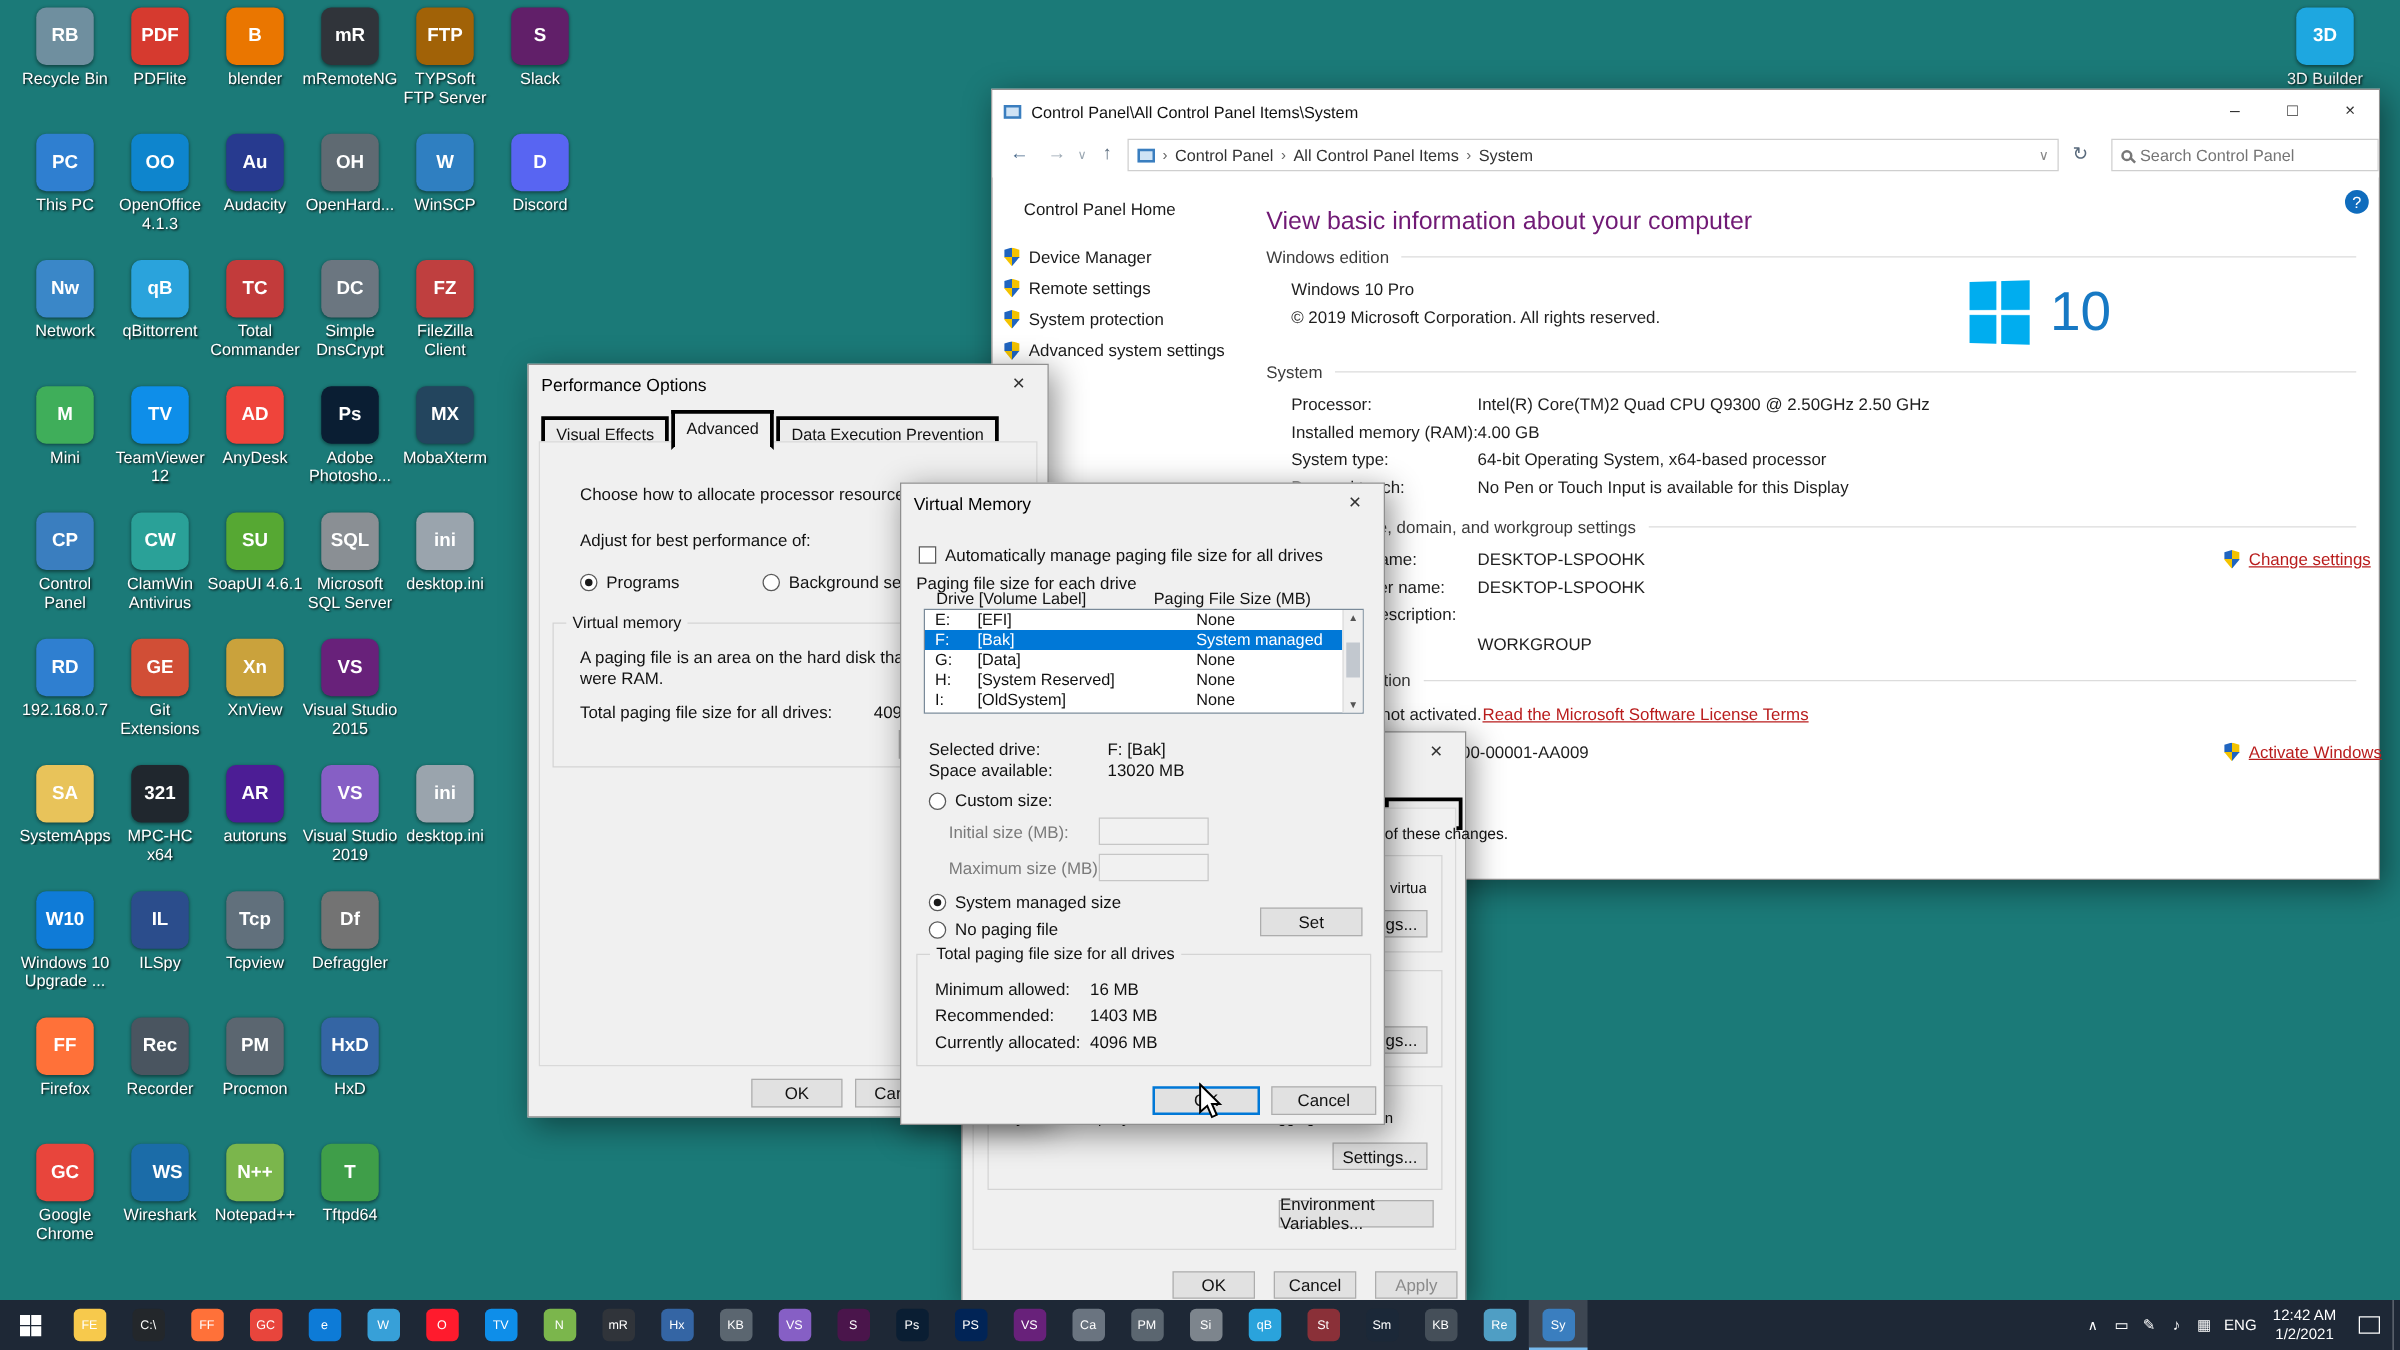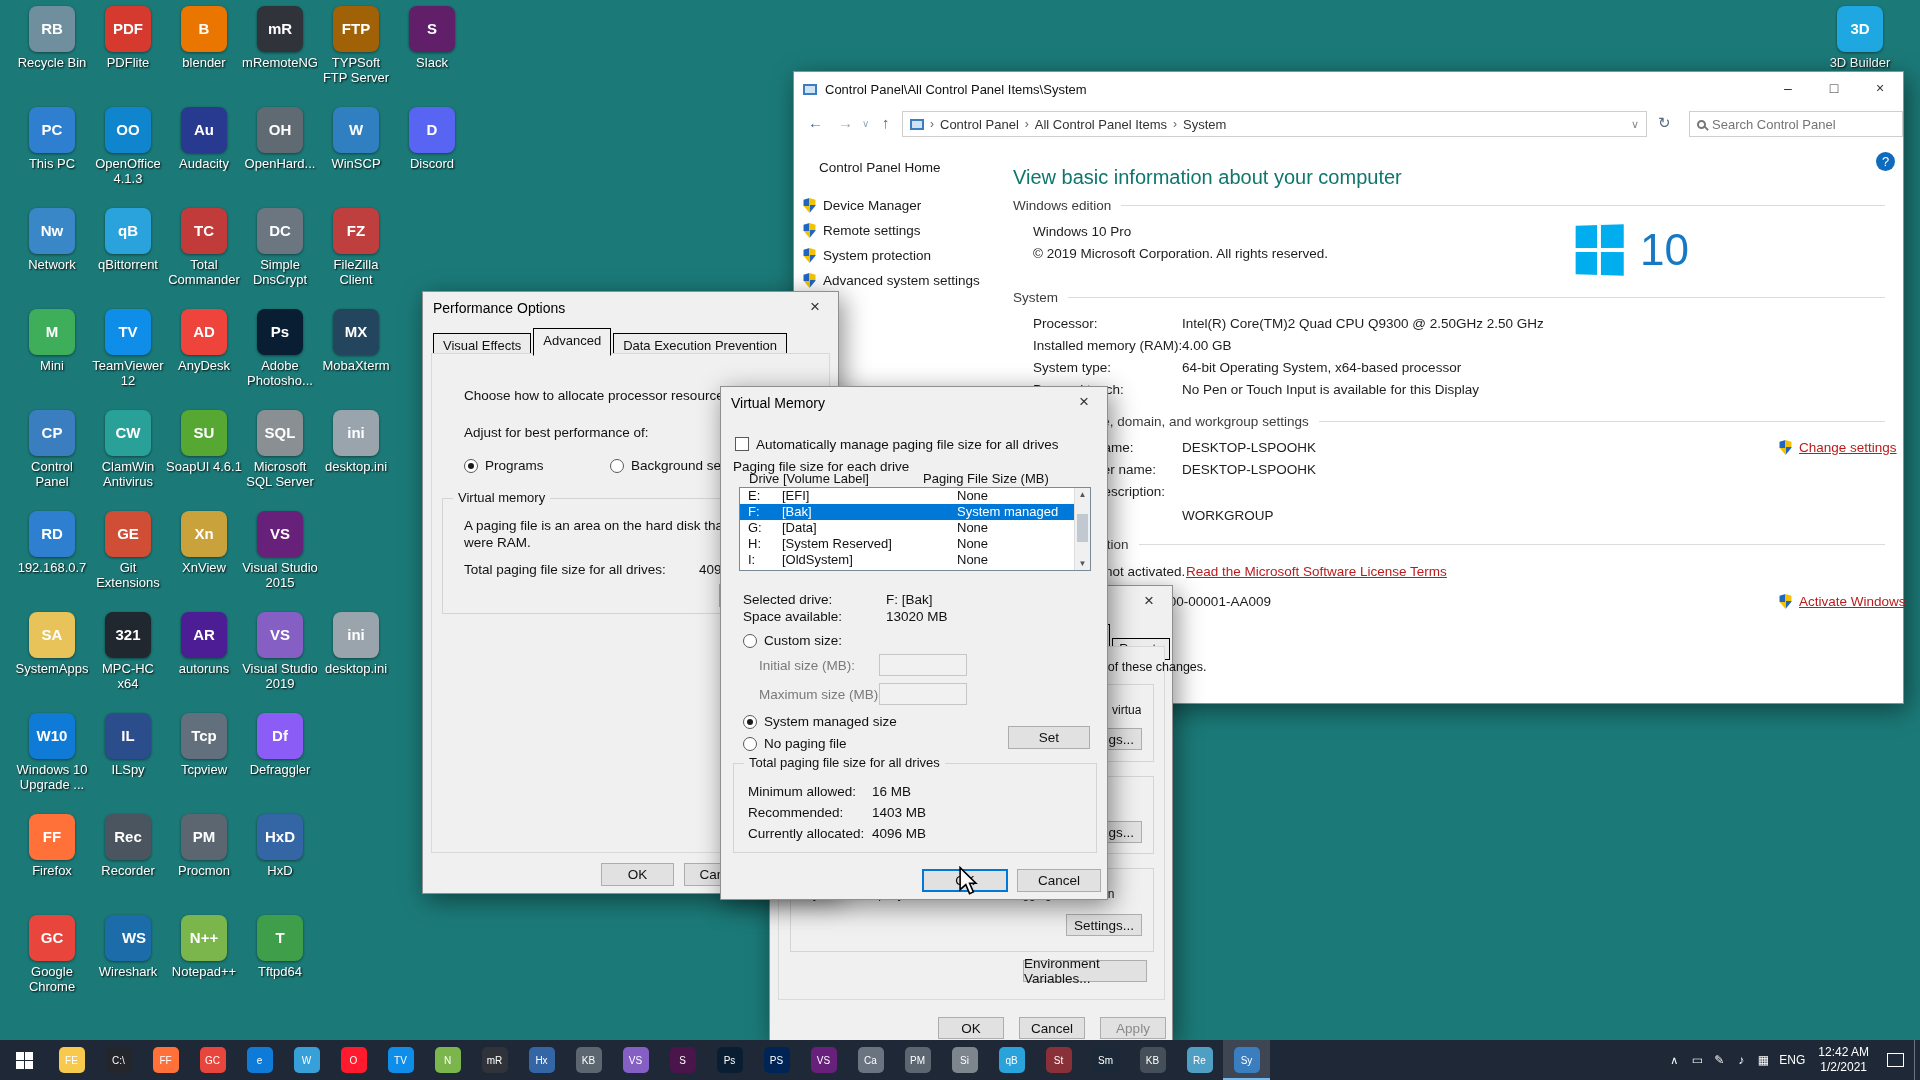--- a/index.html
+++ b/index.html
@@ -25,21 +25,21 @@
   .grp-label { position:absolute; top:-9px; left:10px; background:#f0f0f0; padding:0 5px; font-size:13px; }
   .btn { position:absolute; background:#e1e1e1; border:1px solid #adadad; font-size:13.5px;
          display:flex; align-items:center; justify-content:center; color:#111; }
   .btn.def { border:2px solid #0078d7; }
   .btn.dis { color:#8a8a8a; }
   .rad { position:absolute; width:14px; height:14px; border:1px solid #595959; border-radius:50%; background:#fff; }
   .rad.on::after { content:""; position:absolute; left:3px; top:3px; width:6px; height:6px; border-radius:50%; background:#1a1a1a; }
   .chk { position:absolute; width:14px; height:14px; border:1px solid #595959; background:#fff; }
   .inp { position:absolute; background:#f1f1f1; border:1px solid #c6c6c6; }
   .tabs { position:absolute; display:flex; align-items:flex-end; }
-  .tab { font-size:13px; padding:4px 9px; background:#ececec; border:1px solid #000000; margin-right:2px; position:relative; top:2px; }
+  .tab { font-size:13px; padding:4px 9px; background:#ececec; border:3px solid #000000; margin-right:2px; position:relative; top:2px; }
   .tab.sel { background:#f0f0f0; border-bottom-color:#f0f0f0; top:0; padding-bottom:7px; z-index:5; }
   .tabpage { position:absolute; border:1px solid #d9d9d9; background:#f0f0f0; }
 
   
   #sysw { left:793px; top:71px; width:1111px; height:633px; background:#fff; z-index:10; }
   #sysw-title { height:34px; display:flex; align-items:center; gap:8px; padding-left:9px; font-size:13px; color:#111; background:#fff; }
   .win-controls { position:absolute; right:0; top:0; display:flex; }
   .win-ctl { width:46px; height:33px; line-height:33px; text-align:center; font-size:14px; color:#333; }
   #sysw-toolbar { position:absolute; left:0; top:34px; width:100%; height:36px; background:#fff; }
   .navg { position:absolute; top:8px; font-size:15px; color:#9aa7b2; }
@@ -49,21 +49,21 @@
   .pc-ico { width:14px; height:11px; border:2px solid #3a7ebf; background:#cfe3f5; flex:0 0 auto; }
   .searchbox { position:absolute; left:895px; top:5px; width:214px; height:26px; border:1px solid #cfcfcf;
                display:flex; align-items:center; gap:6px; padding:0 7px; }
   .searchbox input { border:none; outline:none; font-size:13px; color:#777; width:170px; font-family:"Liberation Sans",sans-serif; background:transparent; }
   .mag { width:9px; height:9px; border:2px solid #777; border-radius:50%; position:relative; flex:0 0 auto; }
   .mag::after { content:""; position:absolute; width:6px; height:2px; background:#777; transform:rotate(45deg); right:-5px; bottom:-2px; }
   .sbitem { position:absolute; left:9px; display:flex; gap:7px; align-items:center; font-size:13.5px; color:#1a1a1a; white-space:nowrap; }
   .shield { width:13px; height:15px; flex:0 0 auto;
             background:conic-gradient(#f4c300 0 25%, #2065c0 0 50%, #f4c300 0 75%, #2065c0 0);
             clip-path:polygon(50% 0, 96% 12%, 96% 52%, 50% 100%, 4% 52%, 4% 12%); }
-  #main-title { position:absolute; left:219px; top:94px; font-size:20px; color:#0f766e; }
+  #main-title { position:absolute; left:219px; top:94px; font-size:20px; color:#701a75; }
   .sechead { position:absolute; left:219px; right:18px; display:flex; align-items:center; gap:10px; font-size:13.5px; color:#3c3c3c; }
   .sechead i { flex:1; border-top:1px solid #dcdcdc; }
   .sysrow { position:absolute; left:239px; font-size:13.5px; color:#1e1e1e; white-space:nowrap; }
   .sysrow .lab { display:inline-block; width:149px; }
   .link { color:#b91c1c;text-decoration:underline; }
   .linkrow { position:absolute; display:flex; gap:7px; align-items:center; font-size:13.5px; white-space:nowrap; }
   #winlogo-big { position:absolute; left:780px; top:153px; display:flex; align-items:center; gap:16px; }
   .flag { width:50px; height:50px; display:grid; grid-template-columns:1fr 1fr; grid-template-rows:1fr 1fr; gap:4px;
           transform:perspective(240px) rotateY(-16deg); }
   .flag i { background:#00adef; }
@@ -264,21 +264,21 @@
       </div>
       <div class="dicon" style="left: 90px; top: 713px;">
         <div class="dicon-img" style="background: rgb(43, 77, 140);">IL</div>
         <div class="dicon-label">ILSpy</div>
       </div>
       <div class="dicon" style="left: 166px; top: 713px;">
         <div class="dicon-img" style="background: rgb(97, 112, 124);">Tcp</div>
         <div class="dicon-label">Tcpview</div>
       </div>
       <div class="dicon" style="left: 242px; top: 713px;">
-        <div class="dicon-img" style="background: #8b5cf6;">Df</div>
+        <div class="dicon-img" style="background: #737373;">Df</div>
         <div class="dicon-label">Defraggler</div>
       </div>
       <div class="dicon" style="left: 14px; top: 814px;">
         <div class="dicon-img" style="background: rgb(255, 113, 57);">FF</div>
         <div class="dicon-label">Firefox</div>
       </div>
       <div class="dicon" style="left: 90px; top: 814px;">
         <div class="dicon-img" style="background: rgb(74, 85, 96);">Rec</div>
         <div class="dicon-label">Recorder</div>
       </div>

